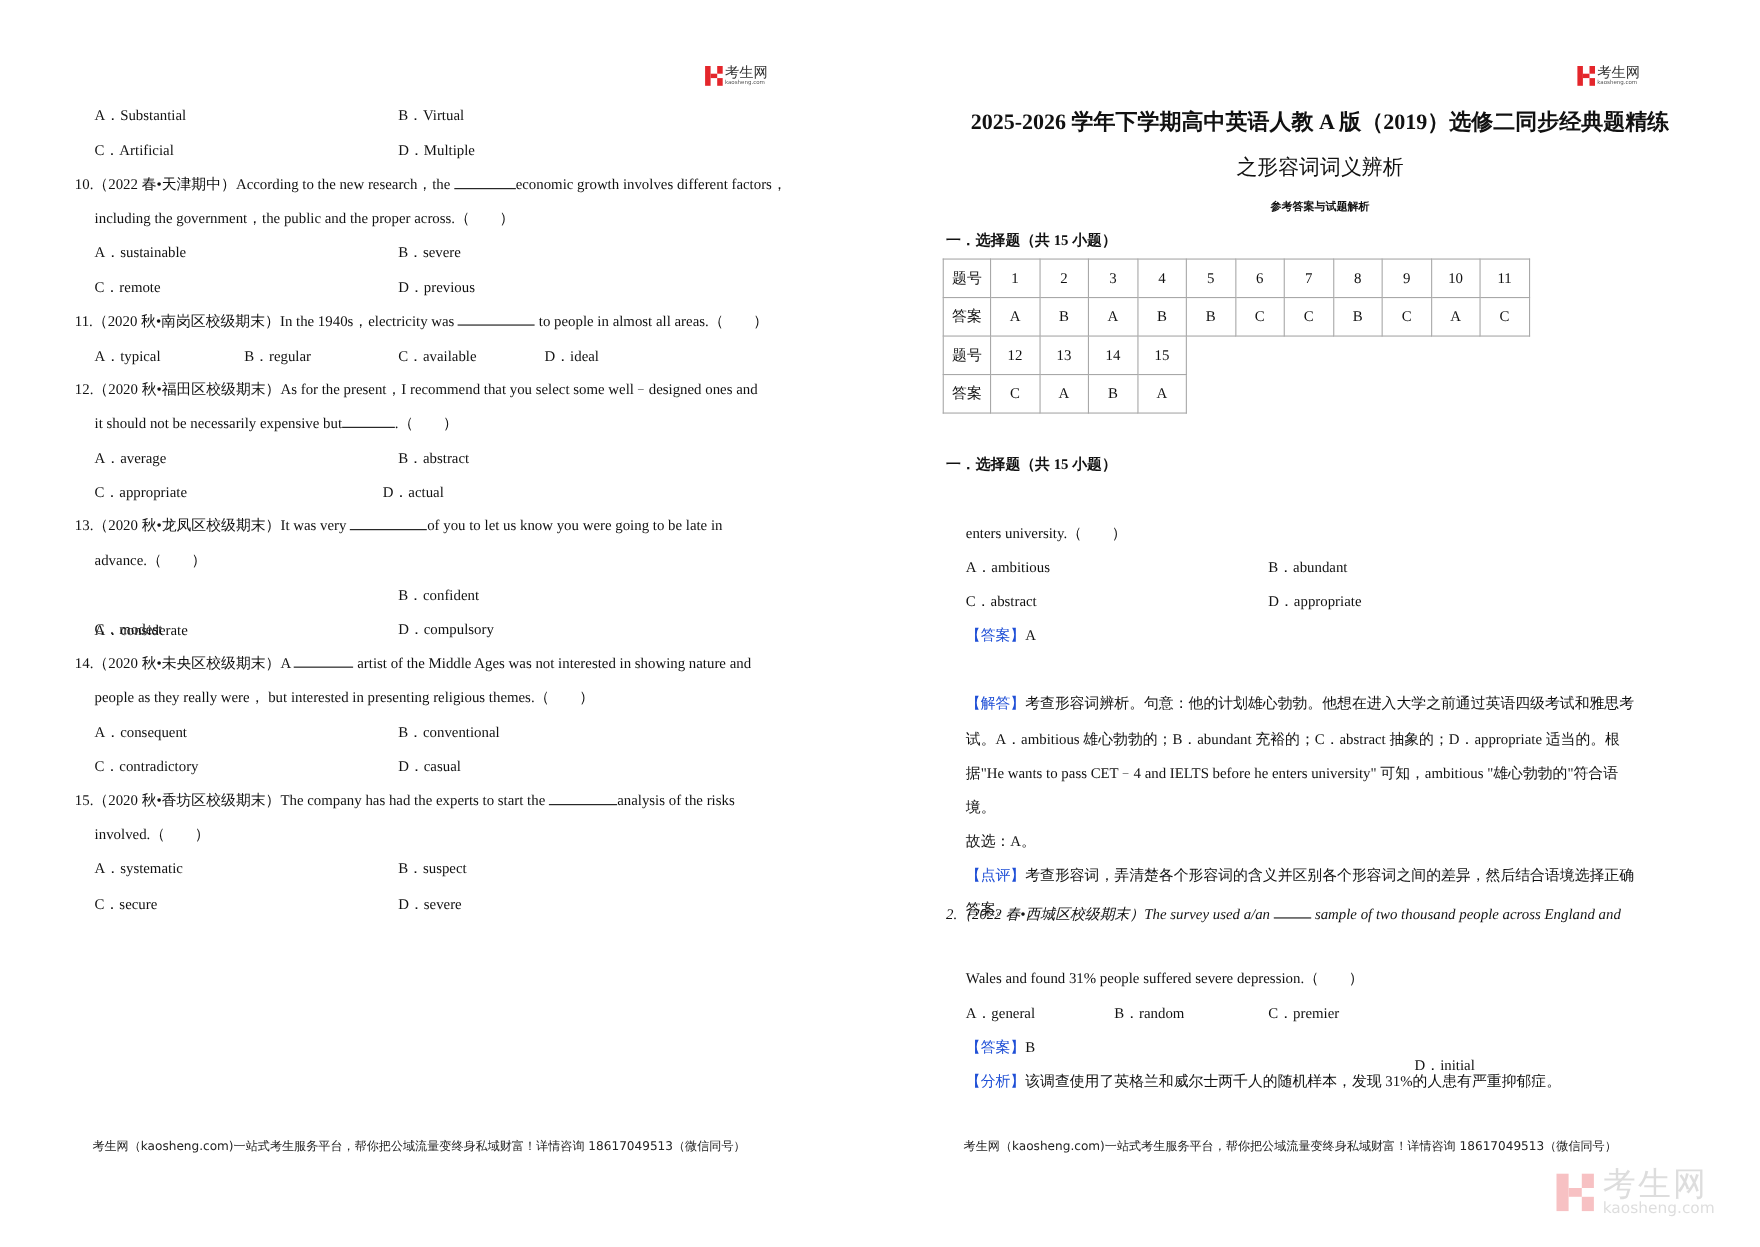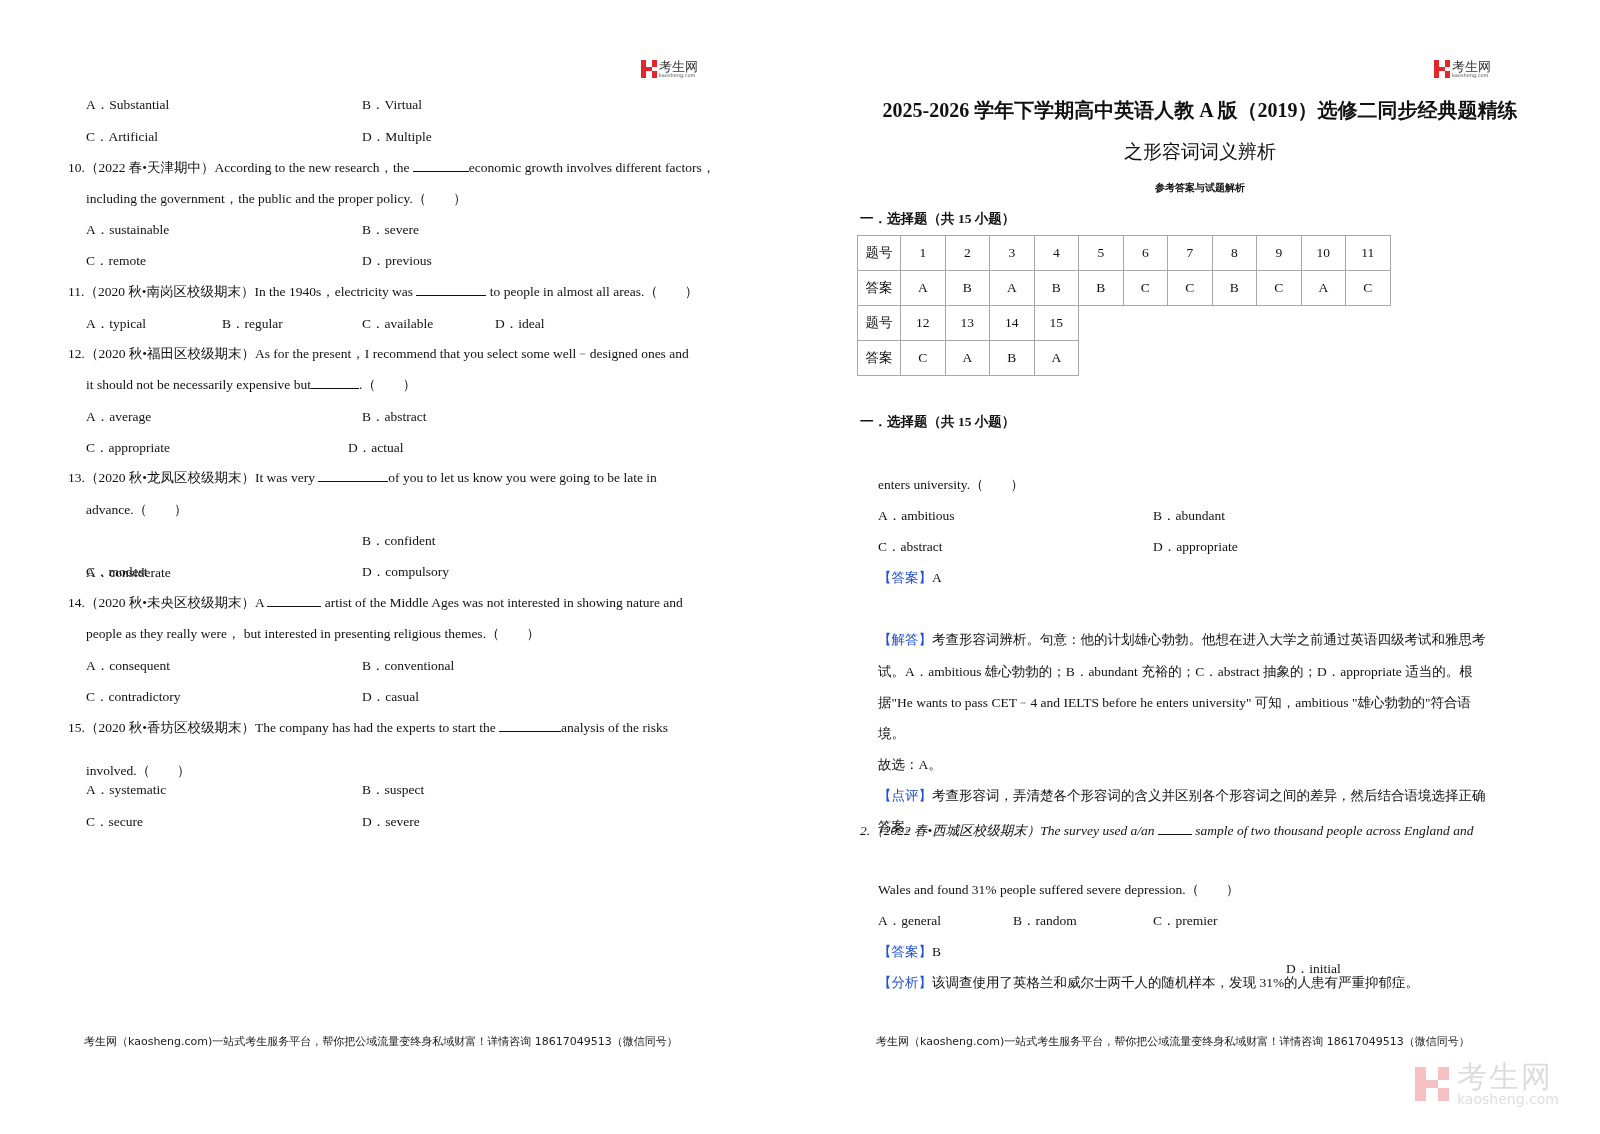--- a/index.html
+++ b/index.html
@@ -63,21 +63,21 @@
   </div>
 
   <div class="opt" style="left:86px;top:96px;">A．Substantial</div>
   <div class="opt" style="left:362px;top:96px;">B．Virtual</div>
   <div class="opt" style="left:86px;top:128px;">C．Artificial</div>
   <div class="opt" style="left:362px;top:128px;">D．Multiple</div>
 
   <div class="line" style="left:68px;top:159px;">
     <span>10.</span><span>（2022 春•天津期中）</span><span>According to the new research，the </span><span class="blank" style="width:56px;"></span><span>economic growth involves different factors，</span>
   </div>
-  <div class="line" style="left:86px;top:190px;">including the government，the public and the proper policy.（　　）</div>
+  <div class="line" style="left:86px;top:190px;">including the government，the public and the proper across.（　　）</div>
   <div class="opt" style="left:86px;top:221px;">A．sustainable</div>
   <div class="opt" style="left:362px;top:221px;">B．severe</div>
   <div class="opt" style="left:86px;top:252px;">C．remote</div>
   <div class="opt" style="left:362px;top:252px;">D．previous</div>
 
   <div class="line" style="left:68px;top:283px;">
     <span>11.</span><span>（2020 秋•南岗区校级期末）</span><span>In the 1940s，electricity was </span><span class="blank" style="width:70px;"></span><span> to people in almost all areas.（　　）</span>
   </div>
   <div class="opt" style="left:86px;top:315px;">A．typical</div>
   <div class="opt" style="left:222px;top:315px;">B．regular</div>
@@ -109,21 +109,21 @@
   </div>
   <div class="line" style="left:86px;top:625px;">people as they really were，  but interested in presenting religious themes.（　　）</div>
   <div class="opt" style="left:86px;top:657px;">A．consequent</div>
   <div class="opt" style="left:362px;top:657px;">B．conventional</div>
   <div class="opt" style="left:86px;top:688px;">C．contradictory</div>
   <div class="opt" style="left:362px;top:688px;">D．casual</div>
 
   <div class="line" style="left:68px;top:719px;">
     <span>15.</span><span>（2020 秋•香坊区校级期末）</span><span>The company has had the experts to start the </span><span class="blank" style="width:62px;"></span><span>analysis of the risks</span>
   </div>
-  <div class="line" style="left:86px;top:750px;margin-top:12px;">involved.（　　）</div>
+  <div class="line" style="left:86px;top:750px;">involved.（　　）</div>
   <div class="opt" style="left:86px;top:781px;">A．systematic</div>
   <div class="opt" style="left:362px;top:781px;">B．suspect</div>
   <div class="opt" style="left:86px;top:813px;">C．secure</div>
   <div class="opt" style="left:362px;top:813px;">D．severe</div>
 
   <div class="footer" style="left:84px;">考生网（kaosheng.com)一站式考生服务平台，帮你把公域流量变终身私域财富！详情咨询 18617049513（微信同号）</div>
 </div>
 
 <div class="page page-right">
 

